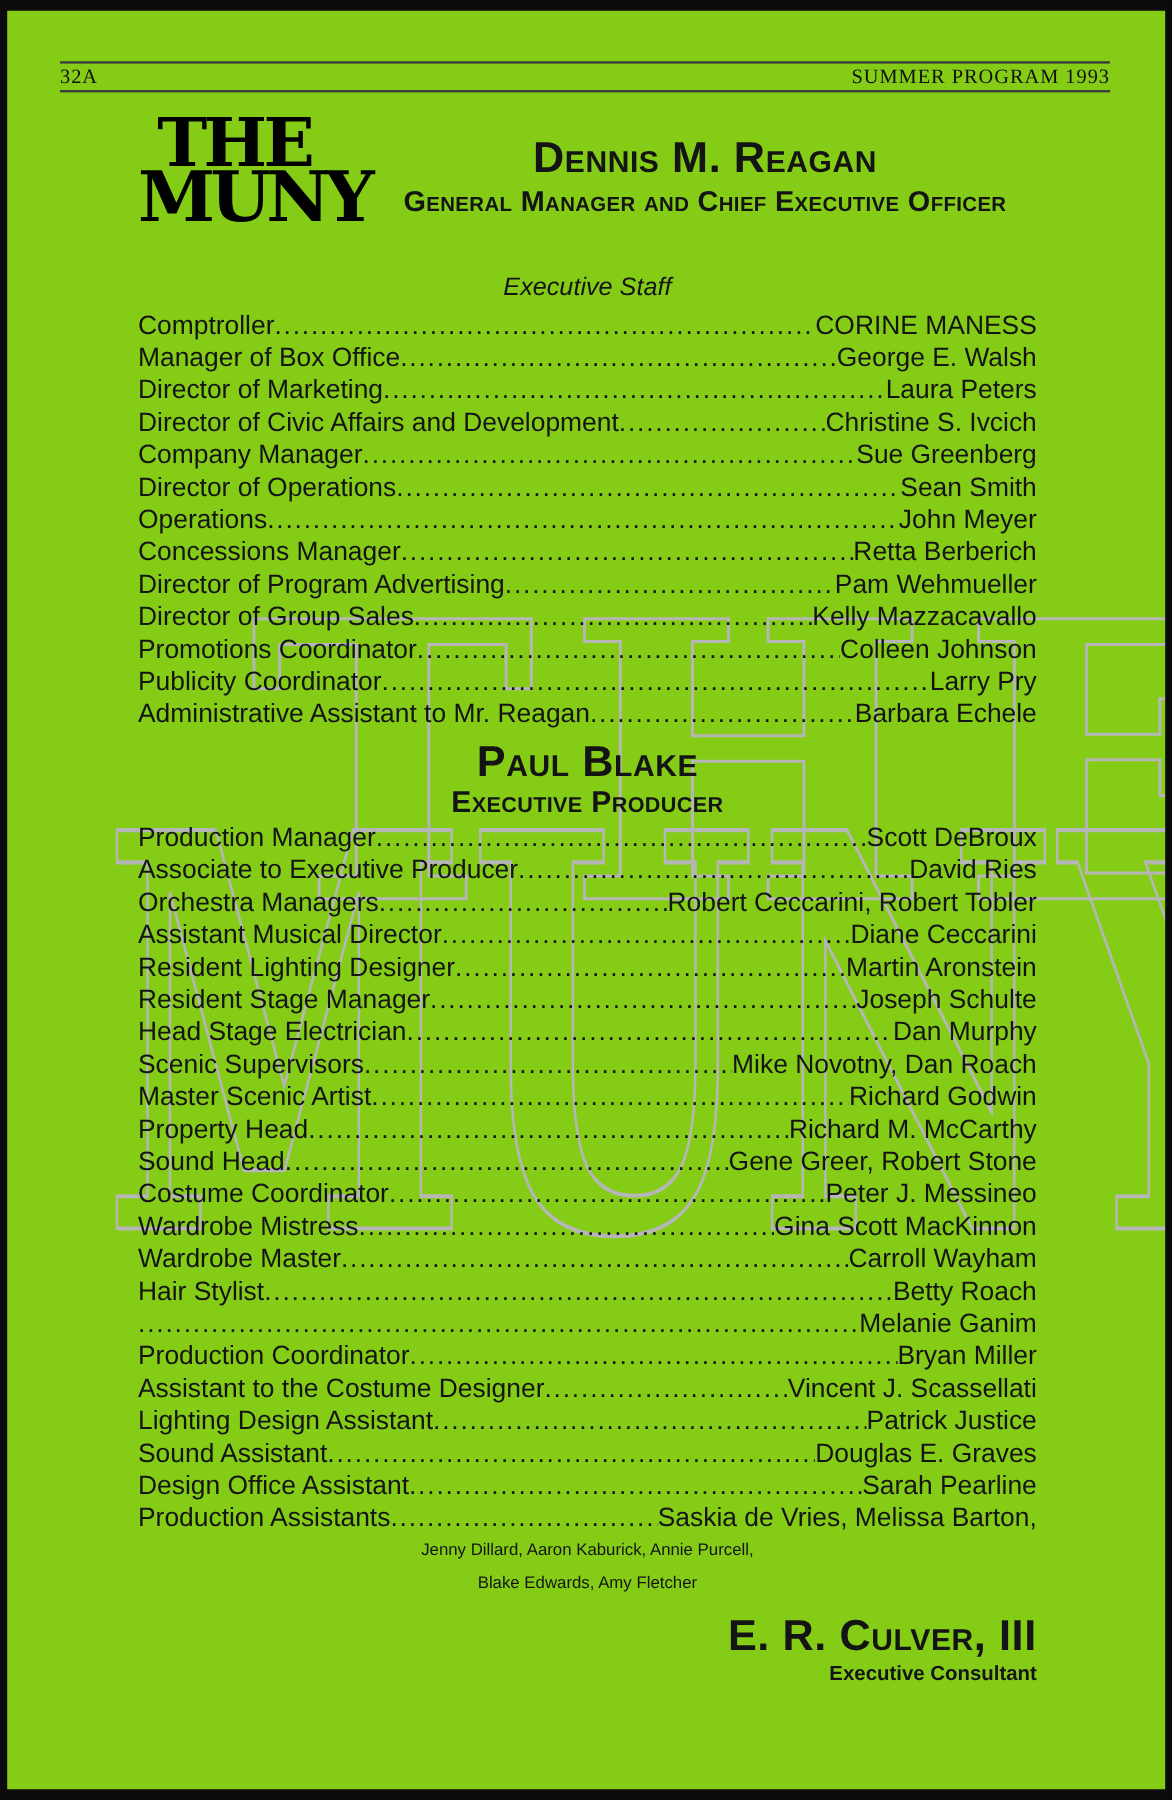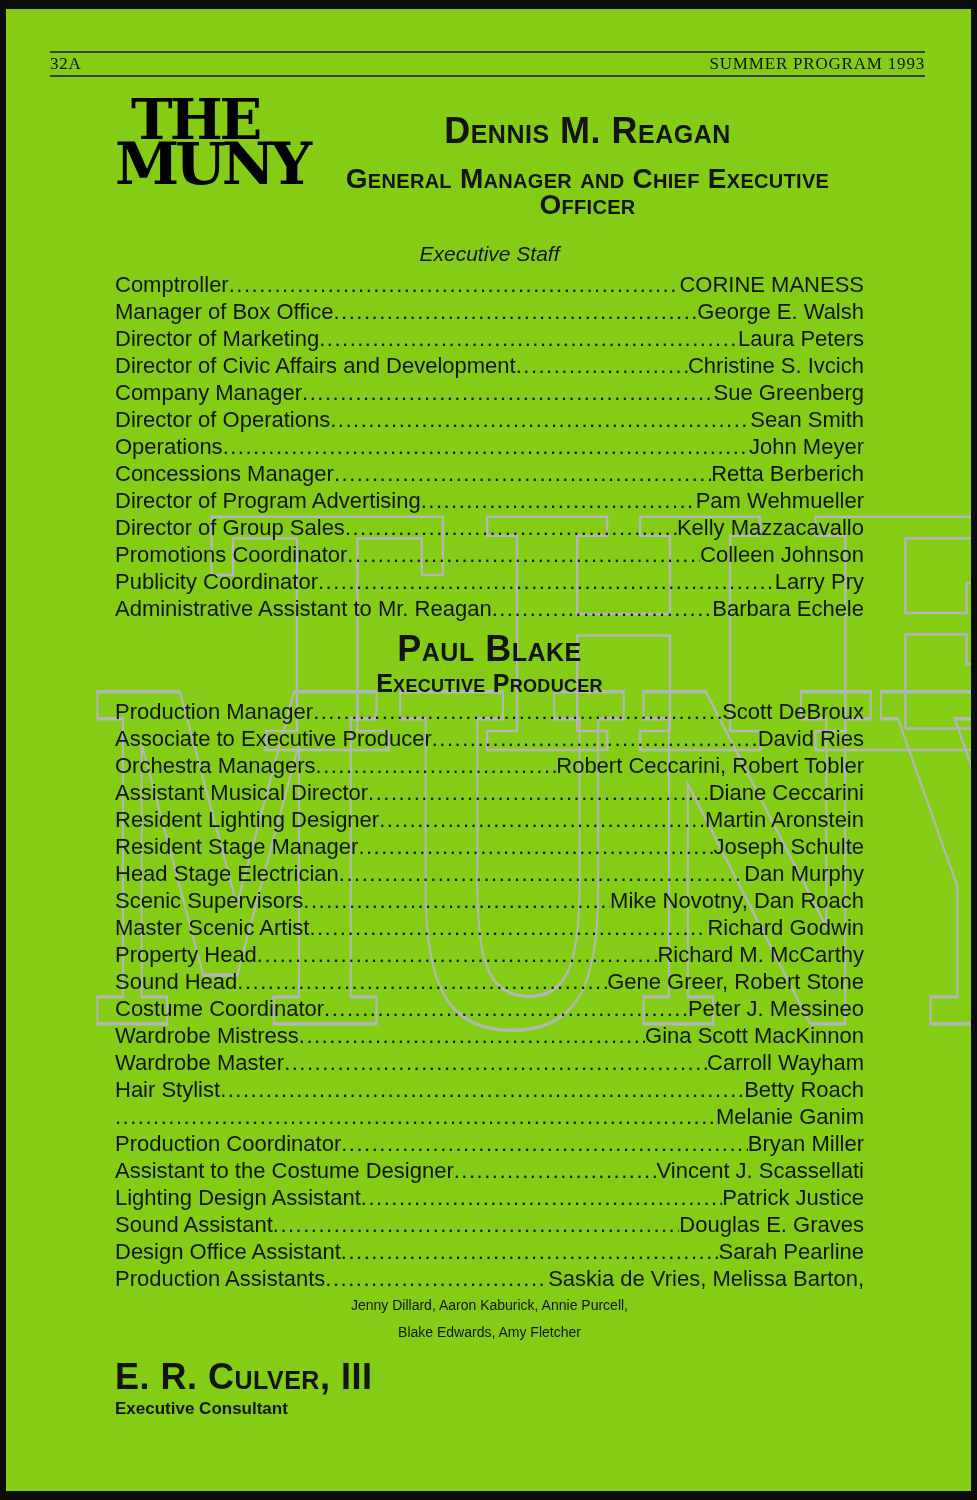--- a/index.html
+++ b/index.html
@@ -35,39 +35,39 @@
   .content { position:absolute; left:115px; right:113px; top:92px; z-index:2; }
   .masthead { display:flex; min-height:112px; }
   .logo { width:196px; flex:none; font-family:"DejaVu Serif", serif; font-weight:bold; color:#000; }
   .logo-the  { font-size:56px; line-height:0.98; letter-spacing:-3px; margin-left:16px; }
   .logo-muny { font-size:58px; line-height:1; letter-spacing:-4px; margin-top:-12px; }
   .gm-heading { flex:1; text-align:center; padding-top:20px; }
   .leader-name {
     font-weight:bold; font-variant:small-caps; font-size:36px; line-height:38px; letter-spacing:0.5px;
   }
   .leader-title {
-    font-weight:bold; font-variant:small-caps; font-size:28px; line-height:26px; margin-top:16px; letter-spacing:0.3px;
+    font-weight:bold; font-variant:small-caps; font-size:24px; line-height:26px; margin-top:6px; letter-spacing:0.3px;
   }
   .staff-heading {
     text-align:center; font-style:italic; font-size:21px; line-height:28px;
     margin-top:22px; margin-bottom:3px;
   }
   .rows { }
   .row { display:flex; align-items:baseline; font-size:22px; line-height:27px; }
   .role, .pname { white-space:nowrap; }
   .dots { flex:1; overflow:hidden; white-space:nowrap; min-width:8px; }
   .dots::after {
     content:"....................................................................................................................................";
     letter-spacing:1.5px;
   }
   .cont { text-align:center; font-size:14px; line-height:27px; }
   .producer-head { text-align:center; margin-top:8px; }
   .producer-head .leader-title { margin-top:2px; font-size:25px; }
   .prod-rows { margin-top:2px; }
-  .culver { text-align:left; margin-top:12px; }
+  .culver { text-align:right; margin-top:12px; }
   .culver-title { font-weight:bold; font-size:17px; line-height:26px; }
 </style>
 </head>
 <body>
 
 <div class="page">
 
   <div class="scan-frame"></div>
 
   <div class="runhead">

